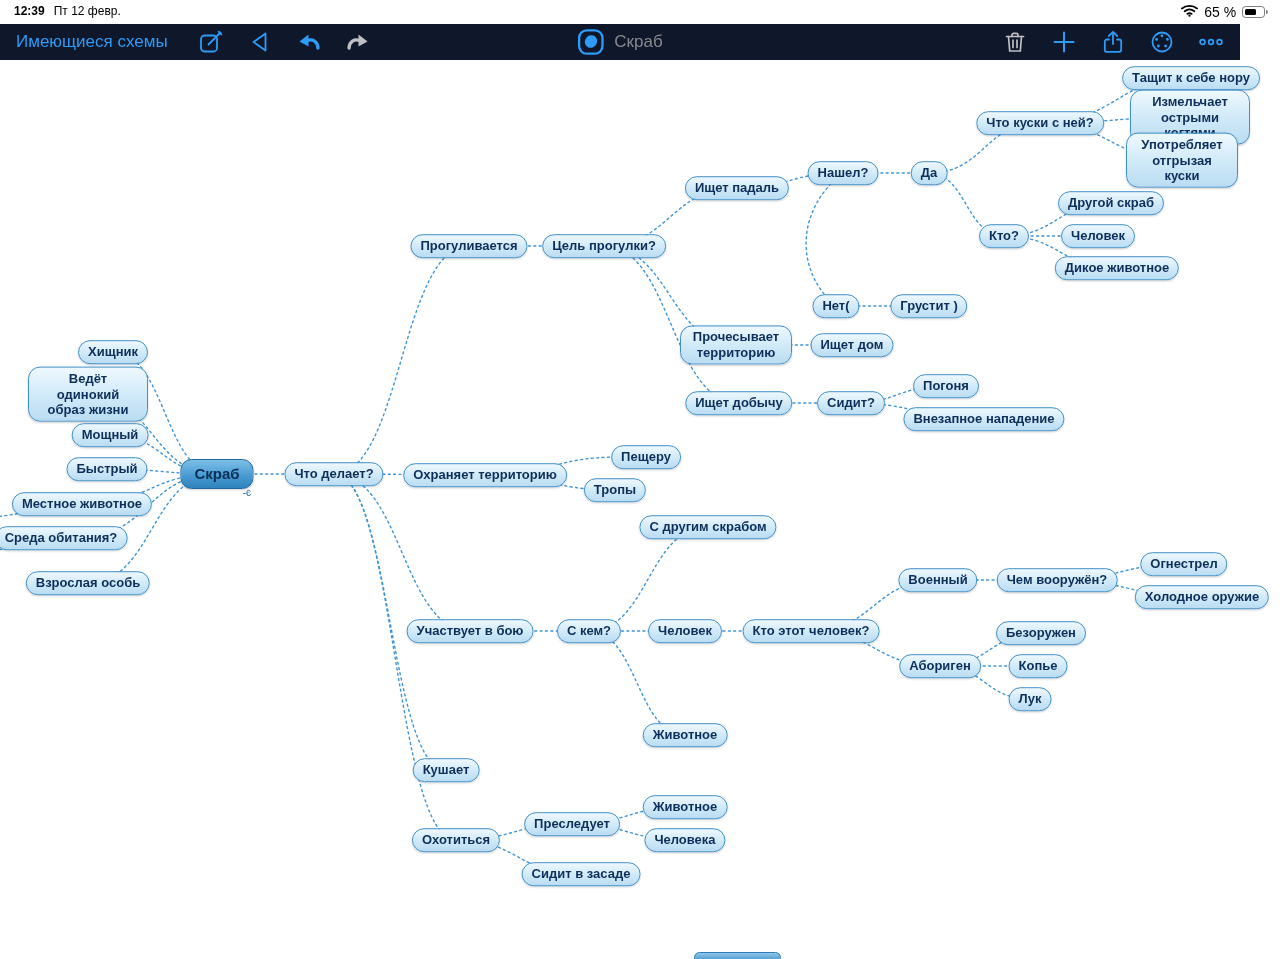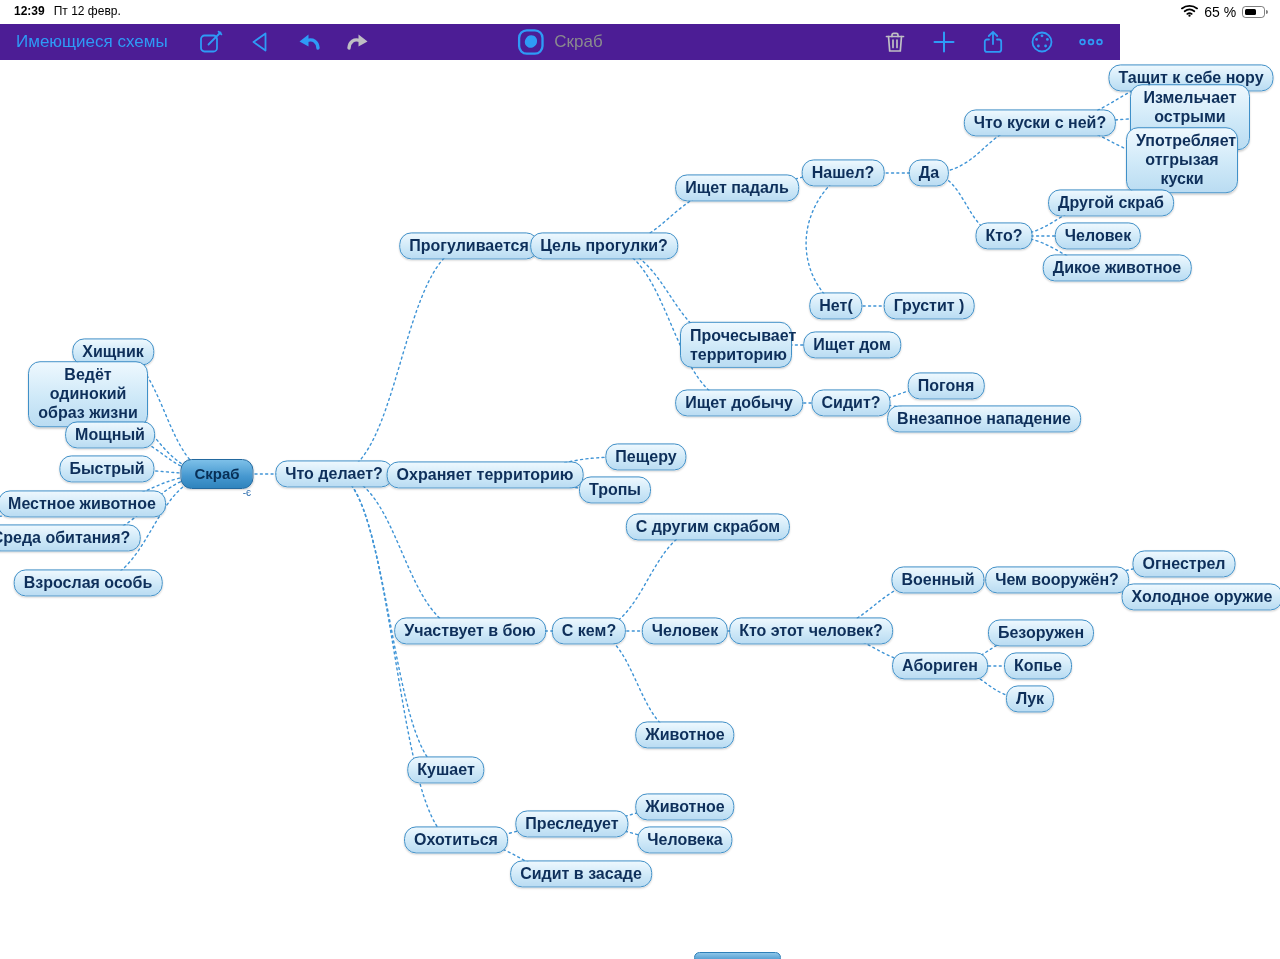--- a/index.html
+++ b/index.html
@@ -14,35 +14,35 @@
   .sb-left{position:absolute;left:14px;top:4px;font-size:12px;color:#000;display:flex;gap:9px;align-items:center;}
   .sb-time{font-weight:700;}
   .sb-date{font-weight:400;}
   .sb-right{position:absolute;right:12px;top:4px;display:flex;align-items:center;gap:6px;font-size:14px;color:#000;}
   .sb-batt-pct{font-weight:400;}
   .batt{display:inline-flex;align-items:center;}
   .batt-body{width:23px;height:11.5px;border:1px solid rgba(0,0,0,.5);border-radius:3.5px;padding:1.5px;box-sizing:border-box;}
   .batt-fill{display:block;width:65%;height:100%;background:#000;border-radius:1.5px;}
   .batt-nub{width:1.8px;height:4.5px;background:rgba(0,0,0,.5);border-radius:0 2px 2px 0;margin-left:1px;}
   
-  .toolbar{position:absolute;left:0;top:24px;width:1120px;height:36px;z-index:20;background:#4c1d95;}
+  .toolbar{position:absolute;left:0;top:24px;width:1240px;height:36px;z-index:20;background:#0f172a;}
   .tb-left{position:absolute;left:16px;top:0;height:36px;display:flex;align-items:center;gap:22px;}
   .tb-link{color:#2e9bf6;font-size:17px;cursor:pointer;white-space:nowrap;margin-right:8px;}
   .tb-icon{width:27px;height:27px;display:inline-flex;align-items:center;justify-content:center;color:#2e9bf6;cursor:pointer;}
   .tb-icon.gray{color:#bfbfc4;}
   .tb-center{position:absolute;left:50%;top:0;height:36px;transform:translateX(-50%);display:flex;align-items:center;gap:10px;}
   .tb-title{color:#8a8a8e;font-size:17px;}
   .tb-right{position:absolute;right:16px;top:0;height:36px;display:flex;align-items:center;gap:22px;}
   
   .canvas{position:absolute;left:0;top:0;width:1280px;height:959px;z-index:1;}
   .edges{position:absolute;left:0;top:0;z-index:1;}
   .node{
     position:absolute;transform:translate(-50%,-50%);z-index:2;
     white-space:nowrap;
-    font-size:16px;font-weight:700;color:#0e2f5a;
+    font-size:13px;font-weight:700;color:#0e2f5a;
     background:linear-gradient(180deg,#eef8fe 0%,#cfe9f8 55%,#badcf2 100%);
     border:1.5px solid #4090c8;border-radius:12px;
     padding:3px 9px;line-height:1.2;
     box-shadow:0 1px 2px rgba(0,0,0,.18);
     text-align:center;cursor:pointer;
   }
   .node.wrap{white-space:pre-line;}
   .node.root{
     background:linear-gradient(180deg,#7dc0e8 0%,#4597cf 60%,#2f84bd 100%);
     border-color:#23699f;color:#07planned;

